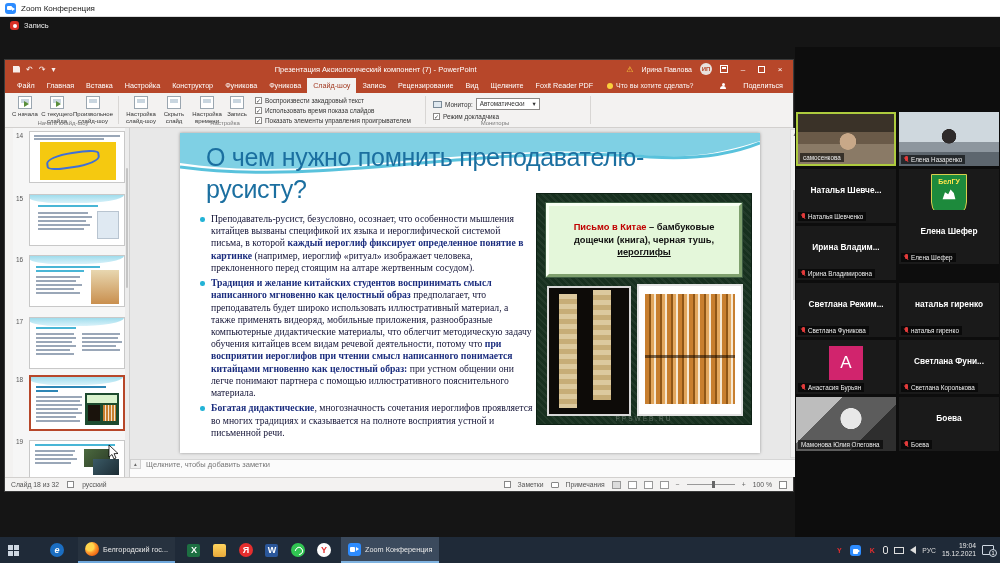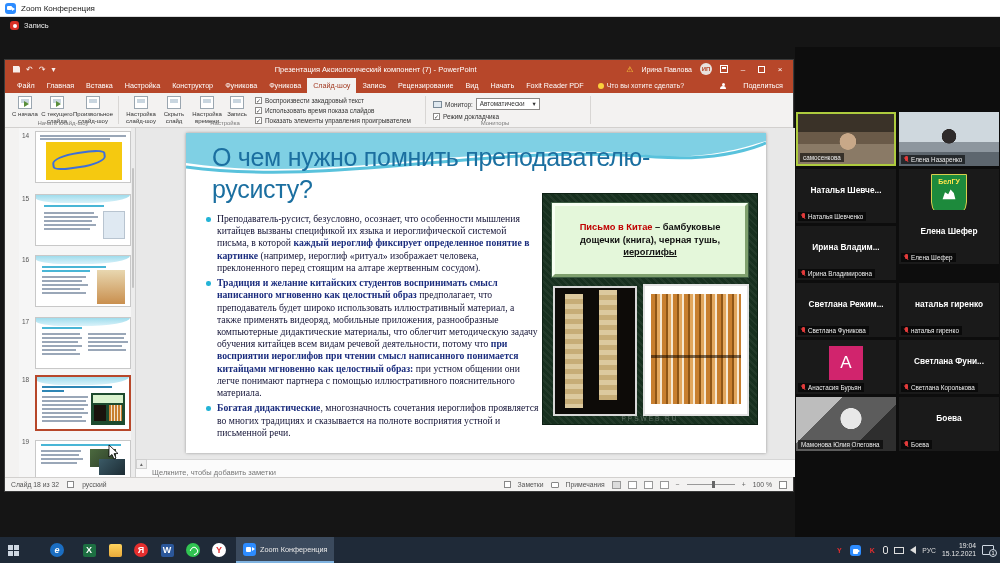--- a/index.html
+++ b/index.html
@@ -56,21 +56,21 @@
   .rbig .ric { width:14px; height:13px; margin:0 auto 2px auto; border:1px solid #9aa6b0; background:#fff; position:relative;}
   .rbig .ric::after{ content:""; position:absolute; left:2px; top:2px; right:2px; height:4px; background:#c9d6e0;}
   .rbig .ric.play::before{content:"";position:absolute;left:4.5px;top:4px;border-left:5px solid #5a8f3c;border-top:3px solid transparent;border-bottom:3px solid transparent;z-index:2;}
   .rcheck { position:absolute; display:flex; align-items:flex-start; gap:3px; font-size:6.4px; color:#333; white-space:nowrap;}
   .cbx { width:7px; height:7px; border:1px solid #8a8886; background:#fff; font-size:6px; line-height:6px; text-align:center; color:#444; flex:0 0 auto;}
   .mon-row { position:absolute; display:flex; align-items:center; gap:3px; font-size:6.4px; color:#333;}
   .mon-dd { border:1px solid #8a8886; background:#fff; padding:1px 3px; width:64px; display:flex; justify-content:space-between; }
   .mon-ic { width:9px; height:7px; border:1px solid #7a8a98; background:#dfe8ef; }
 
   
-  .ppt-main { position:absolute; left:14px; top:68px; width:788px; height:349px; background:#e8e8e8; }
+  .ppt-main { position:absolute; left:8px; top:68px; width:788px; height:349px; background:#e8e8e8; }
   .thumbs { position:absolute; left:0; top:0; width:117px; height:349px; background:#f6f6f6; border-right:1px solid #d0d0d0; overflow:hidden;}
   .thumb-num { position:absolute; left:3px; font-size:6.5px; color:#555; }
   .thumb { position:absolute; left:16px; width:96px; height:52px; background:#fff; border:1px solid #c8c8c8; overflow:hidden;}
   .thumb.sel { border:2px solid #b7472a; }
   .tline { position:absolute; height:2px; background:#b9c6d6; }
   .tline.txt { background:#9aa7b8; height:1.5px; }
   .twave { position:absolute; left:0; top:0; width:100%; height:8px; background:linear-gradient(180deg,#9fdcec,#d9f2fa); border-radius:0 0 50% 30%/0 0 100% 60%; }
   .thumb-scroll { position:absolute; right:0; top:0; width:4px; height:349px; background:#ececec; }
   .thumb-scroll::after{content:"";position:absolute;left:1px;top:40px;width:2px;height:120px;background:#c4c4c4;border-radius:2px;}
 
@@ -105,21 +105,21 @@
      background:repeating-linear-gradient(180deg,#dcc99e 0 5px,#c7ad77 5px 10px); }
   .photo-l .strip.s1{ left:10px; } .photo-l .strip.s2{ left:44px; top:2px; bottom:14px;}
   .photo-r { position:absolute; left:100px; top:90px; width:106px; height:132px; background:#fff; border:2px solid #e2e2e2;}
   .photo-r .slats { position:absolute; left:6px; right:6px; top:8px; bottom:10px;
      background:repeating-linear-gradient(90deg,#c87f2f 0 4px,#8f5616 4px 6px,#e2a75e 6px 9px,#f6e8d2 9px 11px); }
   .photo-r .slats::after{content:"";position:absolute;left:0;right:0;top:55%;height:3px;background:rgba(20,10,0,.55);}
   .watermark { position:absolute; left:0; right:0; bottom:2px; text-align:center; font-size:6.5px; color:rgba(255,255,255,.28); letter-spacing:2px;}
 
   
   .notes { position:absolute; left:117px; top:331px; width:671px; height:18px; background:#fbfbfb; border-top:1px solid #d6d6d6;
-    font-size:7.5px; color:#777; display:flex; align-items:flex-end; padding-left:16px;}
+    font-size:7.5px; color:#777; display:flex; align-items:flex-start; padding-left:16px;}
   .notes-collapse { position:absolute; left:117px; top:331px; width:11px; height:10px; background:#efefef; border:1px solid #d0d0d0;
     font-size:5.5px; color:#666; text-align:center; line-height:9px;}
   .ppt-status { position:absolute; left:0; top:417px; width:788px; height:14px; background:#f3f2f1; border-top:1px solid #d2d0ce;
     display:flex; align-items:center; font-size:6.8px; color:#555; padding:0 6px; gap:8px;}
   .st-right { margin-left:auto; display:flex; align-items:center; gap:7px; }
   .note-ic { width:7px; height:7px; border:1px solid #888; background:#fff;}
   .cmt-ic { width:8px; height:6px; border:1px solid #888; border-radius:1px; background:#fff; position:relative;}
   .viewbox { width:9px; height:8px; border:1px solid #999; background:#fff; }
   .viewbox.on { background:#dcdcdc; }
   .zslider { width:48px; height:1px; background:#999; position:relative; }
@@ -226,21 +226,21 @@
     <span class="ppt-tab">Главная</span>
     <span class="ppt-tab">Вставка</span>
     <span class="ppt-tab">Настройка</span>
     <span class="ppt-tab">Конструктор</span>
     <span class="ppt-tab">Фуникова</span>
     <span class="ppt-tab">Фуникова</span>
     <span class="ppt-tab active">Слайд-шоу</span>
     <span class="ppt-tab">Запись</span>
     <span class="ppt-tab">Рецензирование</span>
     <span class="ppt-tab">Вид</span>
-    <span class="ppt-tab">Начать</span>
+    <span class="ppt-tab">Щелкните</span>
     <span class="ppt-tab">Foxit Reader PDF</span>
     <span class="tellme">
       <span class="bulb"></span>
       <span>Что вы хотите сделать?</span>
     </span>
     <span class="share-btn">
       <span class="person-ic"></span>
       <span>Поделиться</span>
     </span>
   </div>
@@ -564,20 +564,24 @@
     <div class="win-logo">
         <span></span>
         <span></span>
         <span></span>
         <span></span>
       </div>
   </div>
   <div class="tb-ic" style="margin-left:18px;">
     <span class="circ" style="background:#1b6ec2; font-style:italic;">e</span>
   </div>
+  <div class="task-btn open" style="margin-left:8px;">
+    <span class="ffox"></span>
+    <span>Белгородский гос...</span>
+  </div>
   <div class="tb-ic" style="margin-left:6px;">
     <span class="sq" style="background:#1d6f42;">X</span>
   </div>
   <div class="tb-ic">
     <span class="sq" style="background:linear-gradient(180deg,#ffd45e,#e8a93a);"></span>
   </div>
   <div class="tb-ic">
     <span class="circ" style="background:#e52e2e;">Я</span>
   </div>
   <div class="tb-ic">

